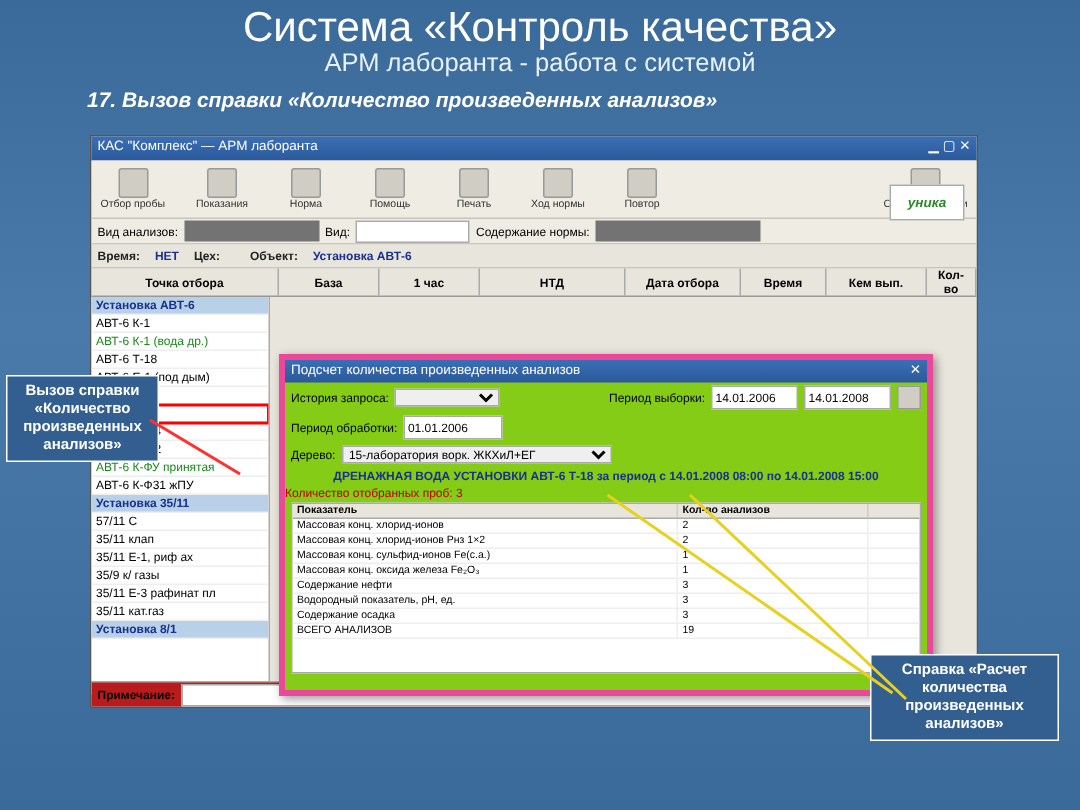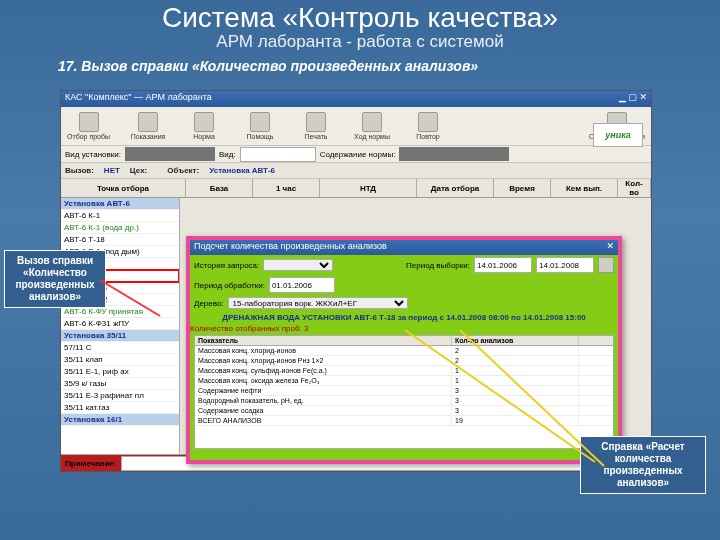--- a/index.html
+++ b/index.html
@@ -93,29 +93,29 @@
         <span>Повтор</span>
       </div>
     <div style="flex:1"></div>
     <div class="tbtn">
         <div class="ic"></div>
         <span>Отчёты / справки</span>
       </div>
     <div class="logo">уника</div>
   </div>
   <div class="filterbar">
-    <label>Вид установки:</label>
+    <label>Вид анализов:</label>
     <select><option>&lt;все объекты&gt;</option></select>
     <label>Вид:</label>
     <input style="">
     <label>Содержание нормы:</label>
     <select style="width:110px"></select>
   </div>
   <div class="infobar">
-    <span class="k">Вызов:</span>
+    <span class="k">Время:</span>
       <span class="v">НЕТ</span>
     <span class="k">Цех:</span>
       <span class="v"></span>
     <span class="k">Объект:</span>
       <span class="v">Установка АВТ-6</span>
   </div>
   <div class="hdr-row">
     <div class="hdr-cell" style="width:118px">Точка отбора</div>
     <div class="hdr-cell" style="width:60px">База</div>
     <div class="hdr-cell" style="width:60px">1 час</div>
@@ -138,21 +138,21 @@
         <div class="tree-item ">АВТ-6 Е-8.2</div>
         <div class="tree-item gr">АВТ-6 К-ФУ принятая</div>
         <div class="tree-item ">АВТ-6 К-Ф31 жПУ</div>
         <div class="tree-item cat">Установка 35/11</div>
         <div class="tree-item ">57/11 С</div>
         <div class="tree-item ">35/11 клап</div>
         <div class="tree-item ">35/11 Е-1, риф ах</div>
         <div class="tree-item ">35/9 к/ газы</div>
         <div class="tree-item ">35/11 Е-3 рафинат пл</div>
         <div class="tree-item ">35/11 кат.газ</div>
-        <div class="tree-item cat">Установка 16/1</div>
+        <div class="tree-item cat">Установка 8/1</div>
       </div>
     <div class="right-pane"></div>
   </div>
   <div class="statusbar">
     <span class="lbl">Примечание:</span>
     <input style="">
   </div>
 </div>
 
 <div class="popup">

